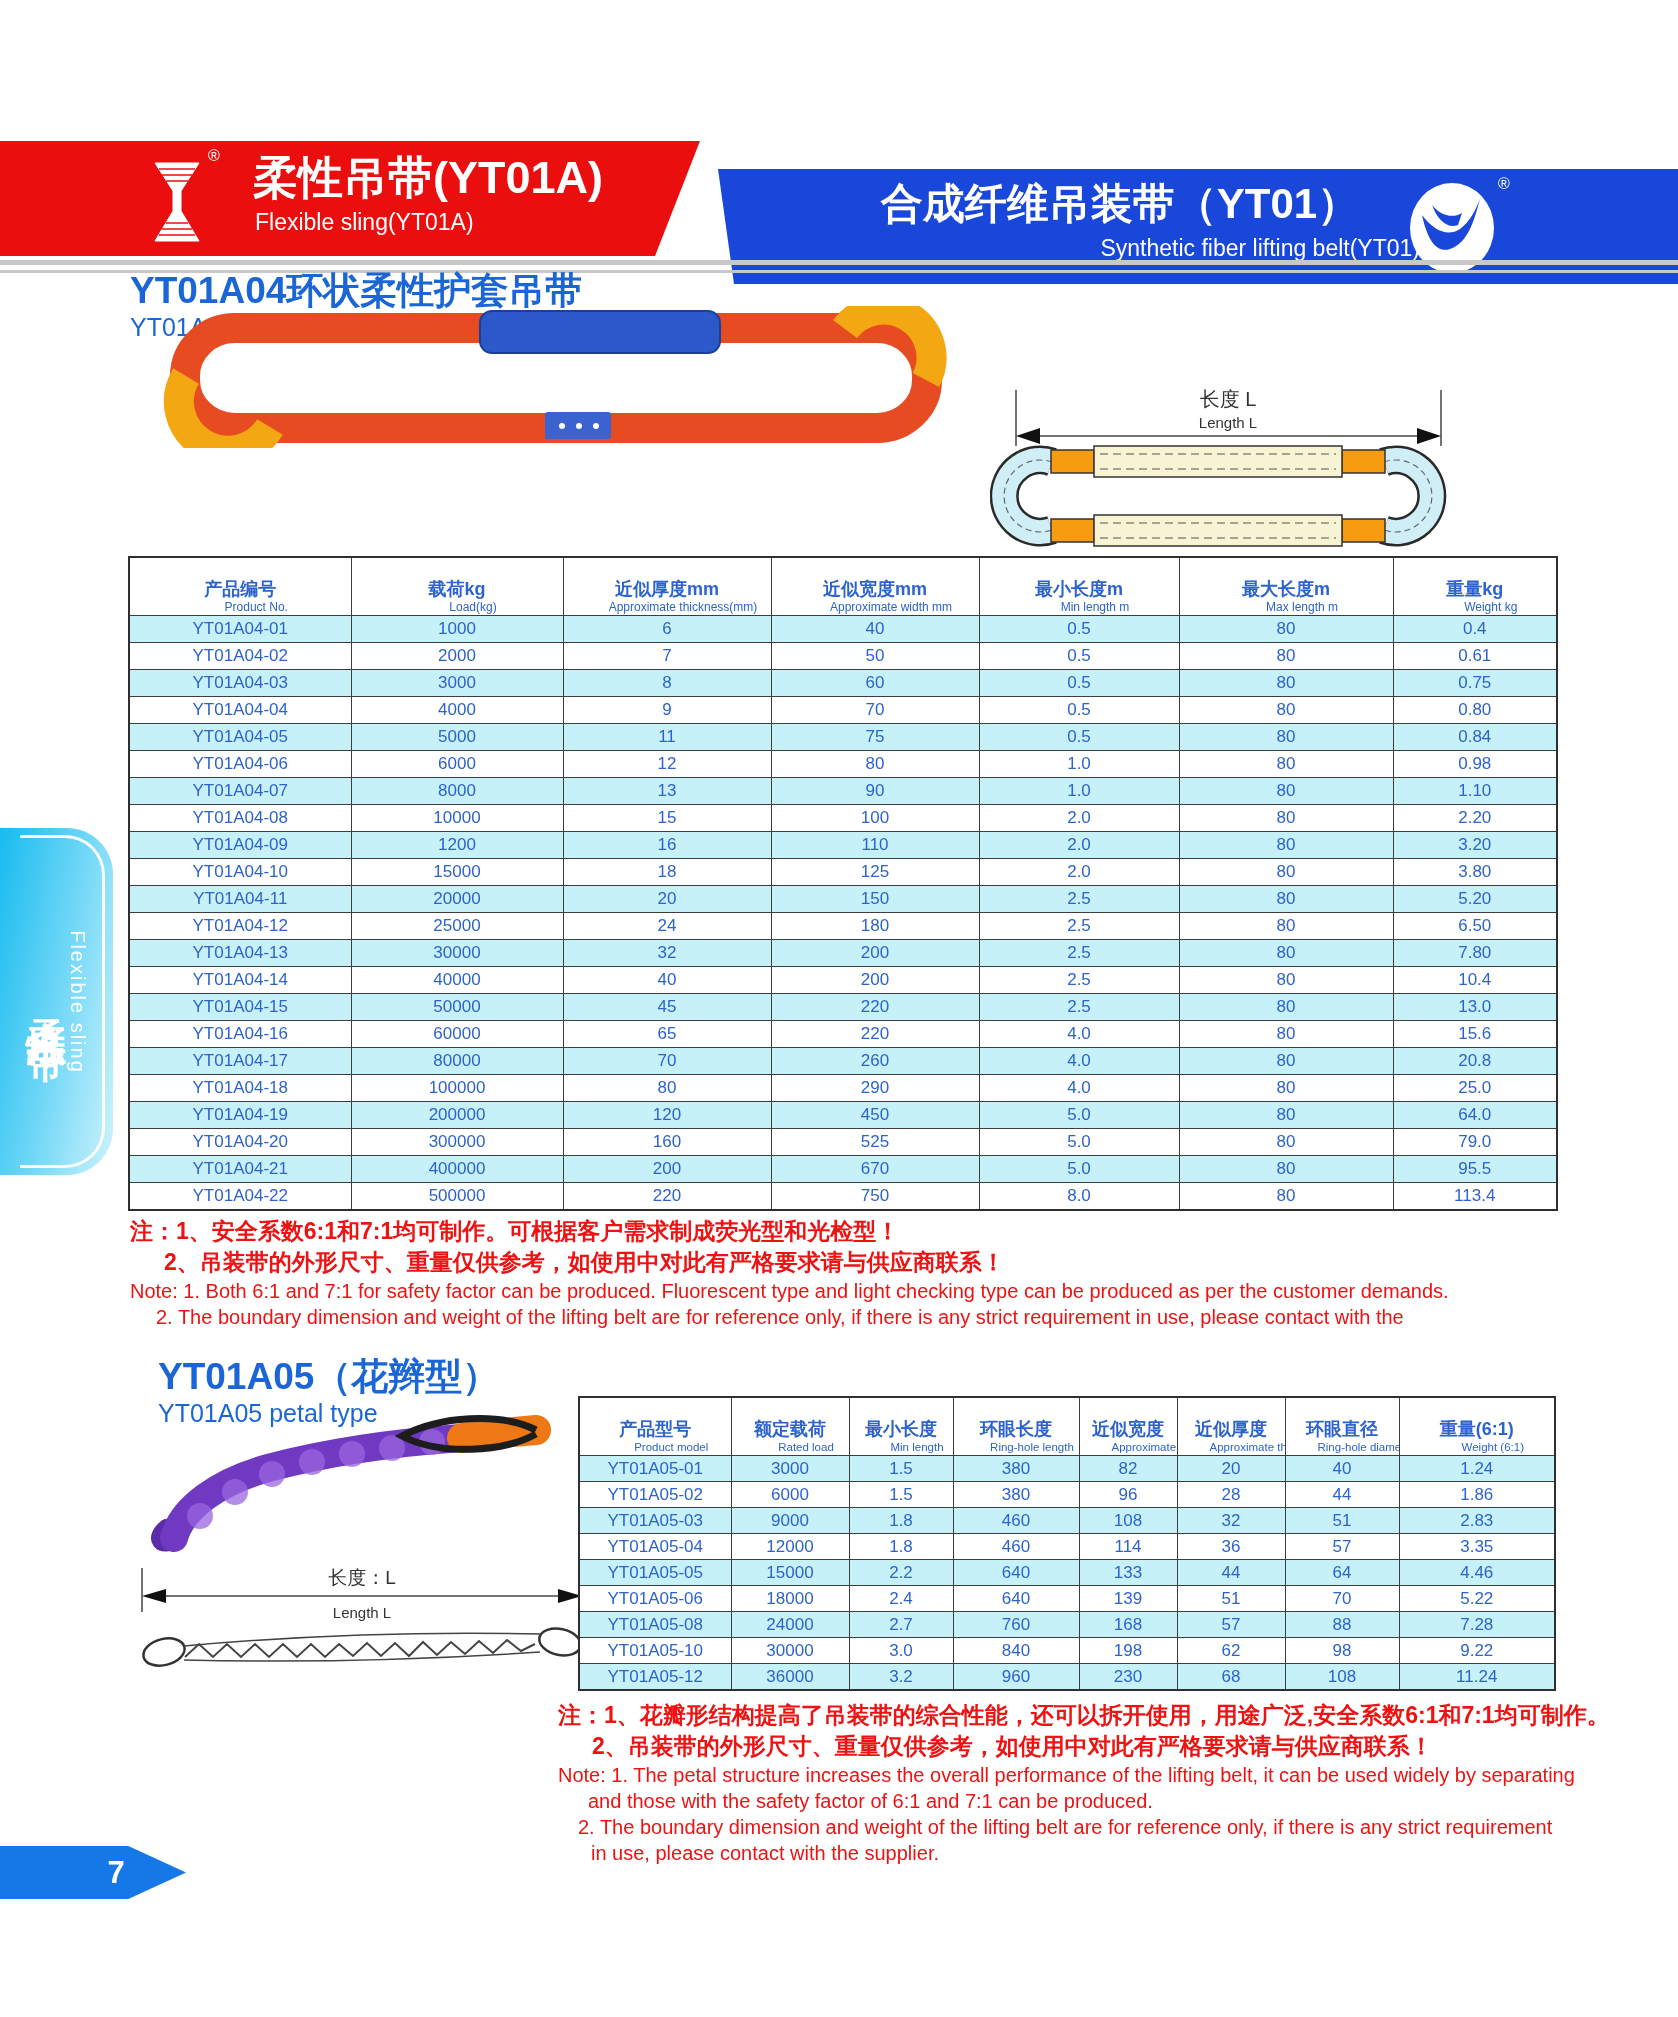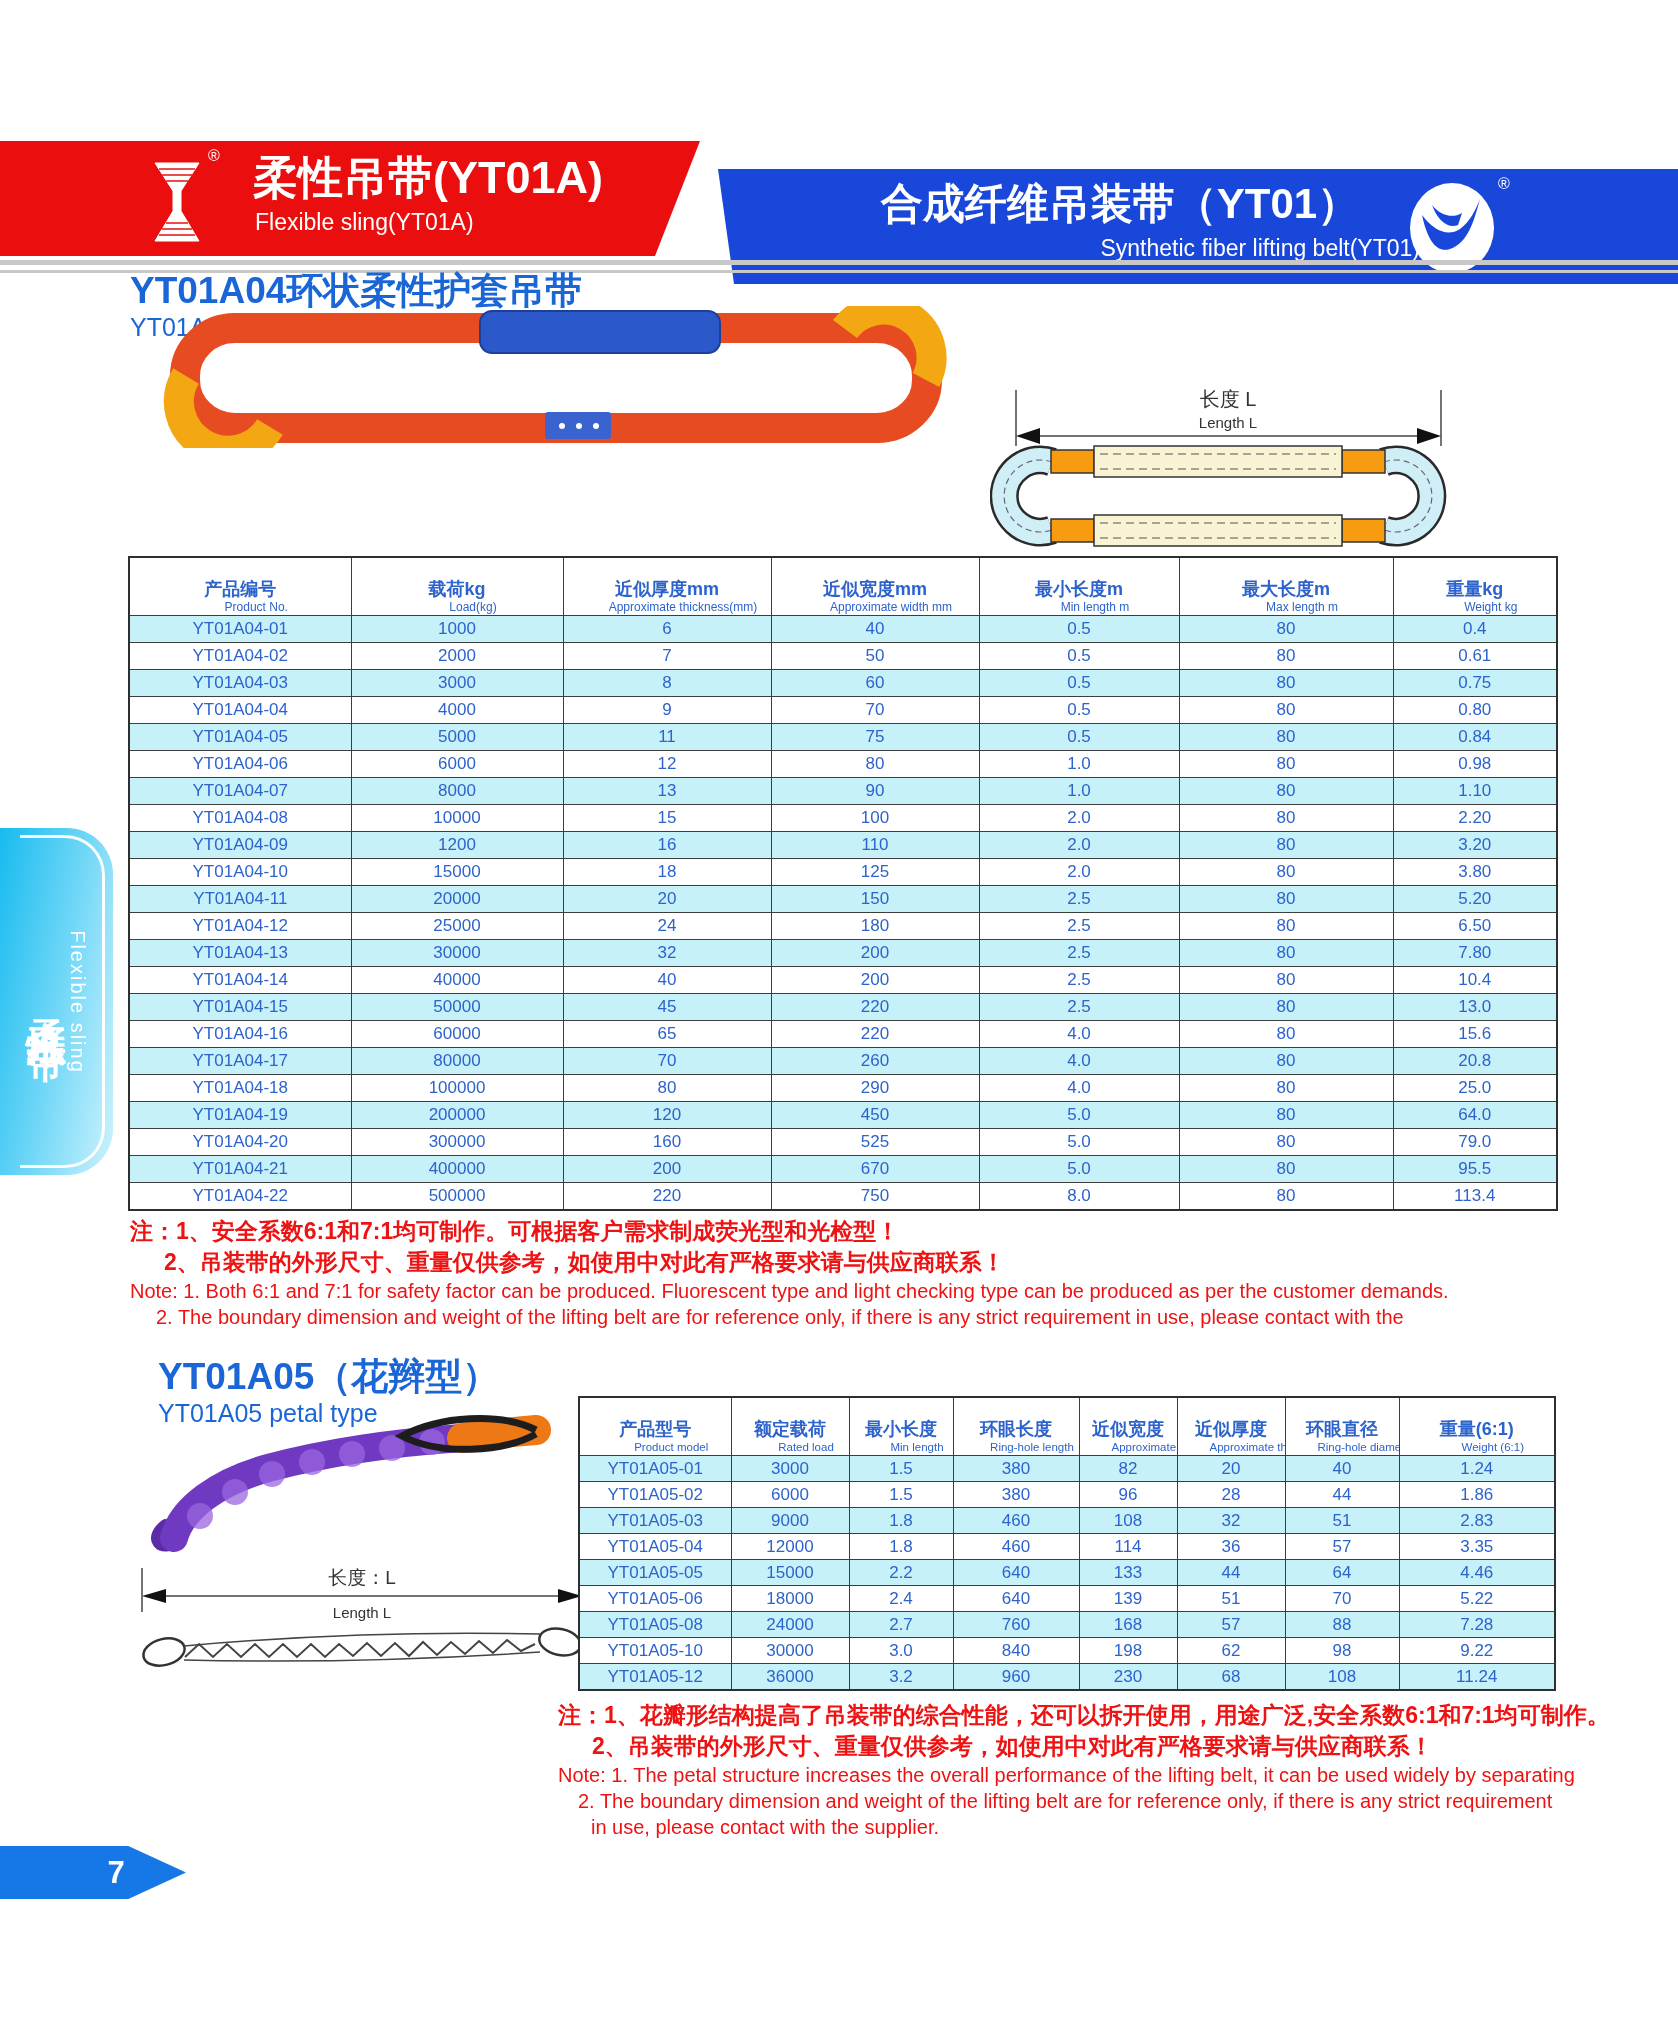--- a/index.html
+++ b/index.html
@@ -605,20 +605,21 @@
           <td>108</td>
           <td>11.24</td>
         </tr>
       </tbody>
     </table>
 
   <div id="notes2" class="notes">
     <div class="note-zh">注：1、花瓣形结构提高了吊装带的综合性能，还可以拆开使用，用途广泛,安全系数6:1和7:1均可制作。</div>
     <div class="note-zh ind-a">2、吊装带的外形尺寸、重量仅供参考，如使用中对此有严格要求请与供应商联系！</div>
     <div class="note-en">Note: 1. The petal structure increases the overall performance of the lifting belt, it can be used widely by separating</div>
+    <div class="note-en ind-d">and those with the safety factor of 6:1 and 7:1 can be produced.</div>
     <div class="note-en ind-e">2. The boundary dimension and weight of the lifting belt are for reference only, if there is any strict requirement</div>
     <div class="note-en ind-f">in use, please contact with the supplier.</div>
   </div>
 
   <div class="side-tab">
     <div class="arc"></div>
     <div class="side-zh">柔性吊带</div>
     <div class="side-en">Flexible sling</div>
   </div>
 

